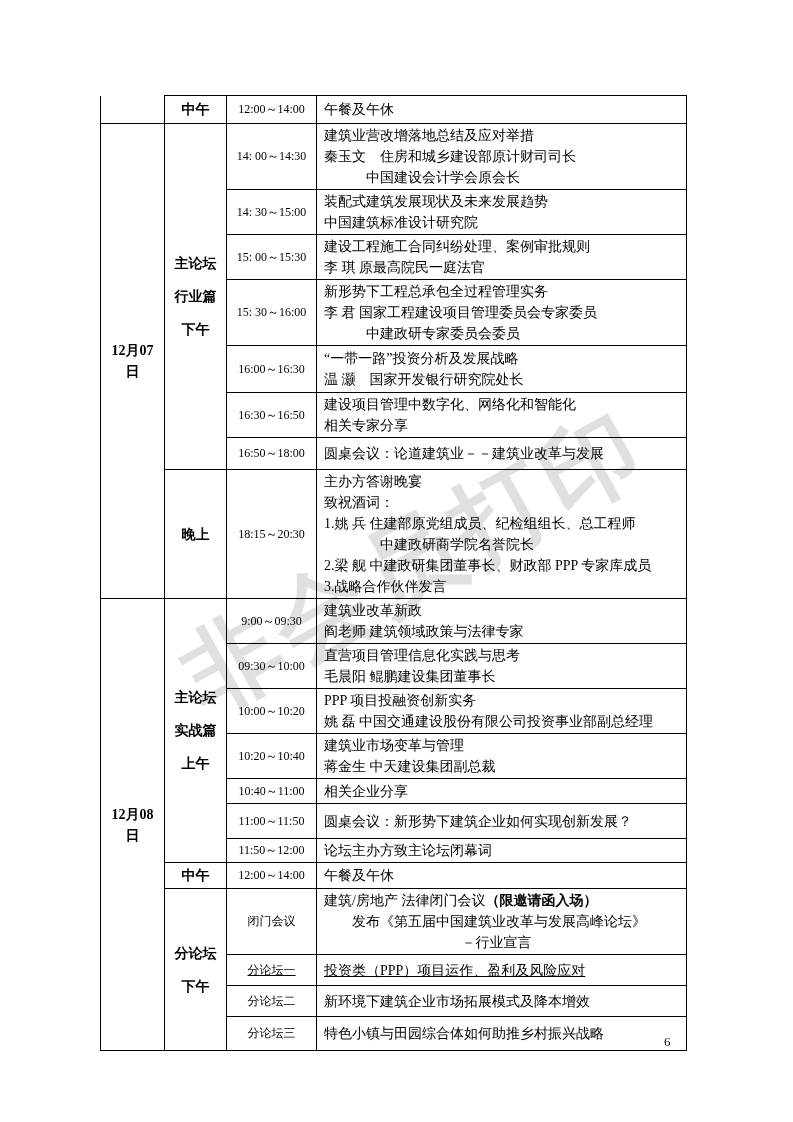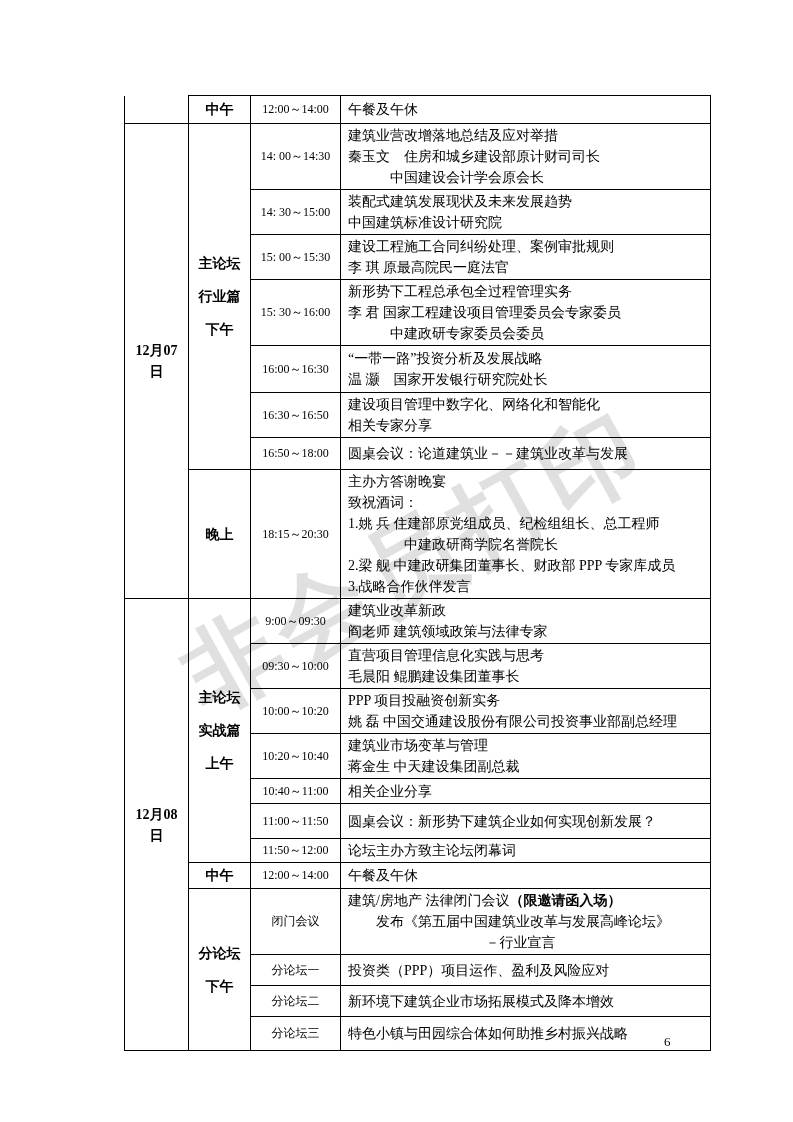--- a/index.html
+++ b/index.html
@@ -15,21 +15,21 @@
   
   .watermark{
     position:absolute;left:160px;top:630px;
     font-size:96px;font-weight:bold;letter-spacing:6px;
     color:rgba(0,0,0,0.12);
     transform:rotate(-29deg);transform-origin:left top;
     white-space:nowrap;z-index:0;user-select:none;
   }
   
   table.agenda{
-    position:absolute;left:124px;top:95px;z-index:1;
+    position:absolute;left:100px;top:95px;z-index:1;
     border-collapse:collapse;table-layout:fixed;
     background:transparent;
   }
   col.c-date{width:64px;}
   col.c-session{width:62px;}
   col.c-time{width:90px;}
   col.c-content{width:370px;}
   td{
     border:1px solid #000;
     padding:1px 4px;
@@ -251,21 +251,21 @@
           </td>
           <td class="time">
             <div class="line">闭门会议</div>
           </td>
           <td class="content">
             <div class="line"><span>建筑/房地产 法律闭门会议</span><span class="b">（限邀请函入场）</span></div>
             <div class="line">　　发布《第五届中国建筑业改革与发展高峰论坛》</div>
             <div class="line a-right">－行业宣言</div>
           </td>
         </tr>
-        <tr style="height: 31px;">
+        <tr style="height: 31px; text-decoration: underline;">
           <td class="time">
             <div class="line">分论坛一</div>
           </td>
           <td class="content">
             <div class="line">投资类（PPP）项目运作、盈利及风险应对</div>
           </td>
         </tr>
         <tr style="height: 31px;">
           <td class="time">
             <div class="line">分论坛二</div>

